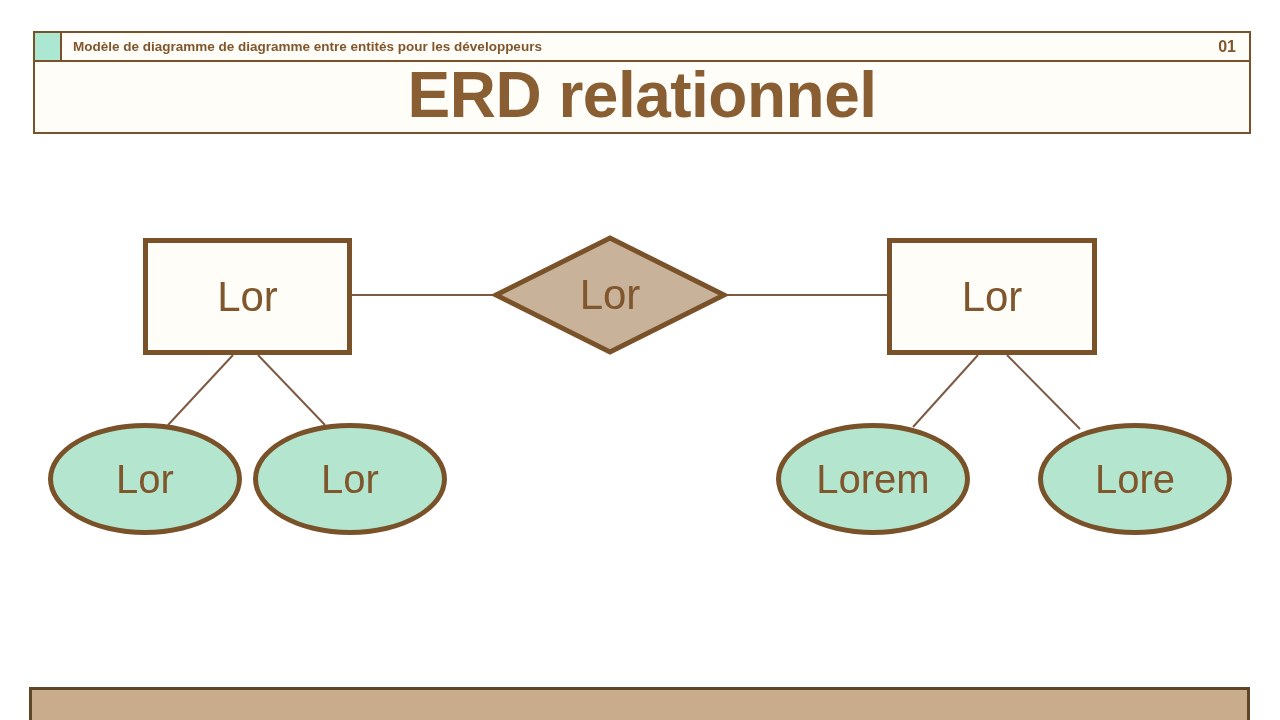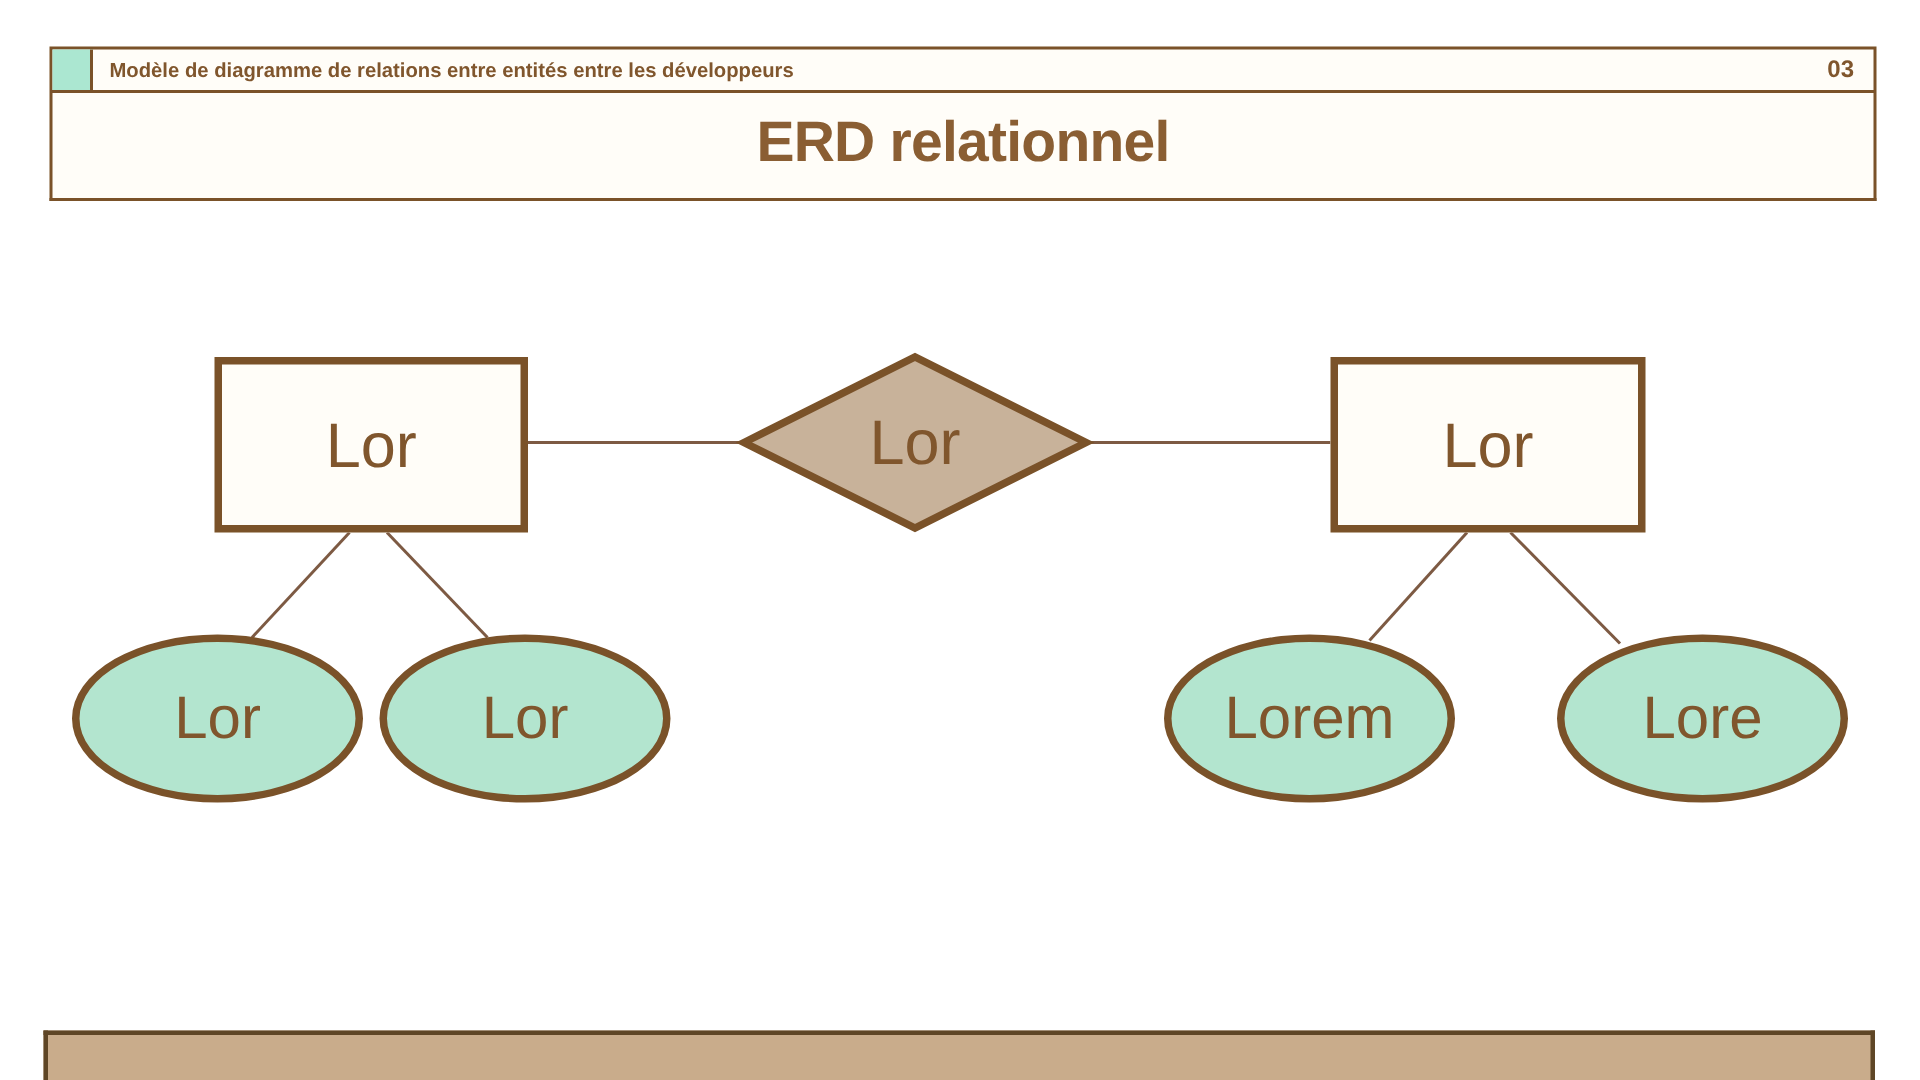--- a/index.html
+++ b/index.html
@@ -67,21 +67,21 @@
     left: 33px; top: 62px;
     width: 1218px; height: 72px;
     border: 2px solid var(--brown_border);
     border-top: none;
     background: var(--box_fill);
     display: flex;
     align-items: center;
     justify-content: center;
   }
   .slide-title {
-    font-size: 38px;
+    font-size: 64px;
     font-weight: 700;
     letter-spacing: -0.5px;
     color: var(--title_text);
     line-height: 1;
     padding-bottom: 4px;
   }
 
   
   .connectors {
     position: absolute;
@@ -151,22 +151,22 @@
     border-bottom: none;
   }
 </style>
 </head>
 <body>
 
 <div class="slide">
 
   <div class="header-strip">
     <div class="header-square"></div>
-    <div class="header-subtitle">Modèle de diagramme de relations entre entités entre les développeurs</div>
-    <div class="header-page">03</div>
+    <div class="header-subtitle">Modèle de diagramme de diagramme entre entités pour les développeurs</div>
+    <div class="header-page">01</div>
   </div>
 
   <div class="title-box">
     <h1 class="slide-title">ERD relationnel</h1>
   </div>
 
   <svg class="connectors" viewBox="0 0 1280 720" xmlns="http://www.w3.org/2000/svg">
     <line x1="352" y1="295" x2="496" y2="295"></line>
     <line x1="724" y1="295" x2="887" y2="295"></line>
     <line x1="233" y1="355" x2="168" y2="425"></line>

